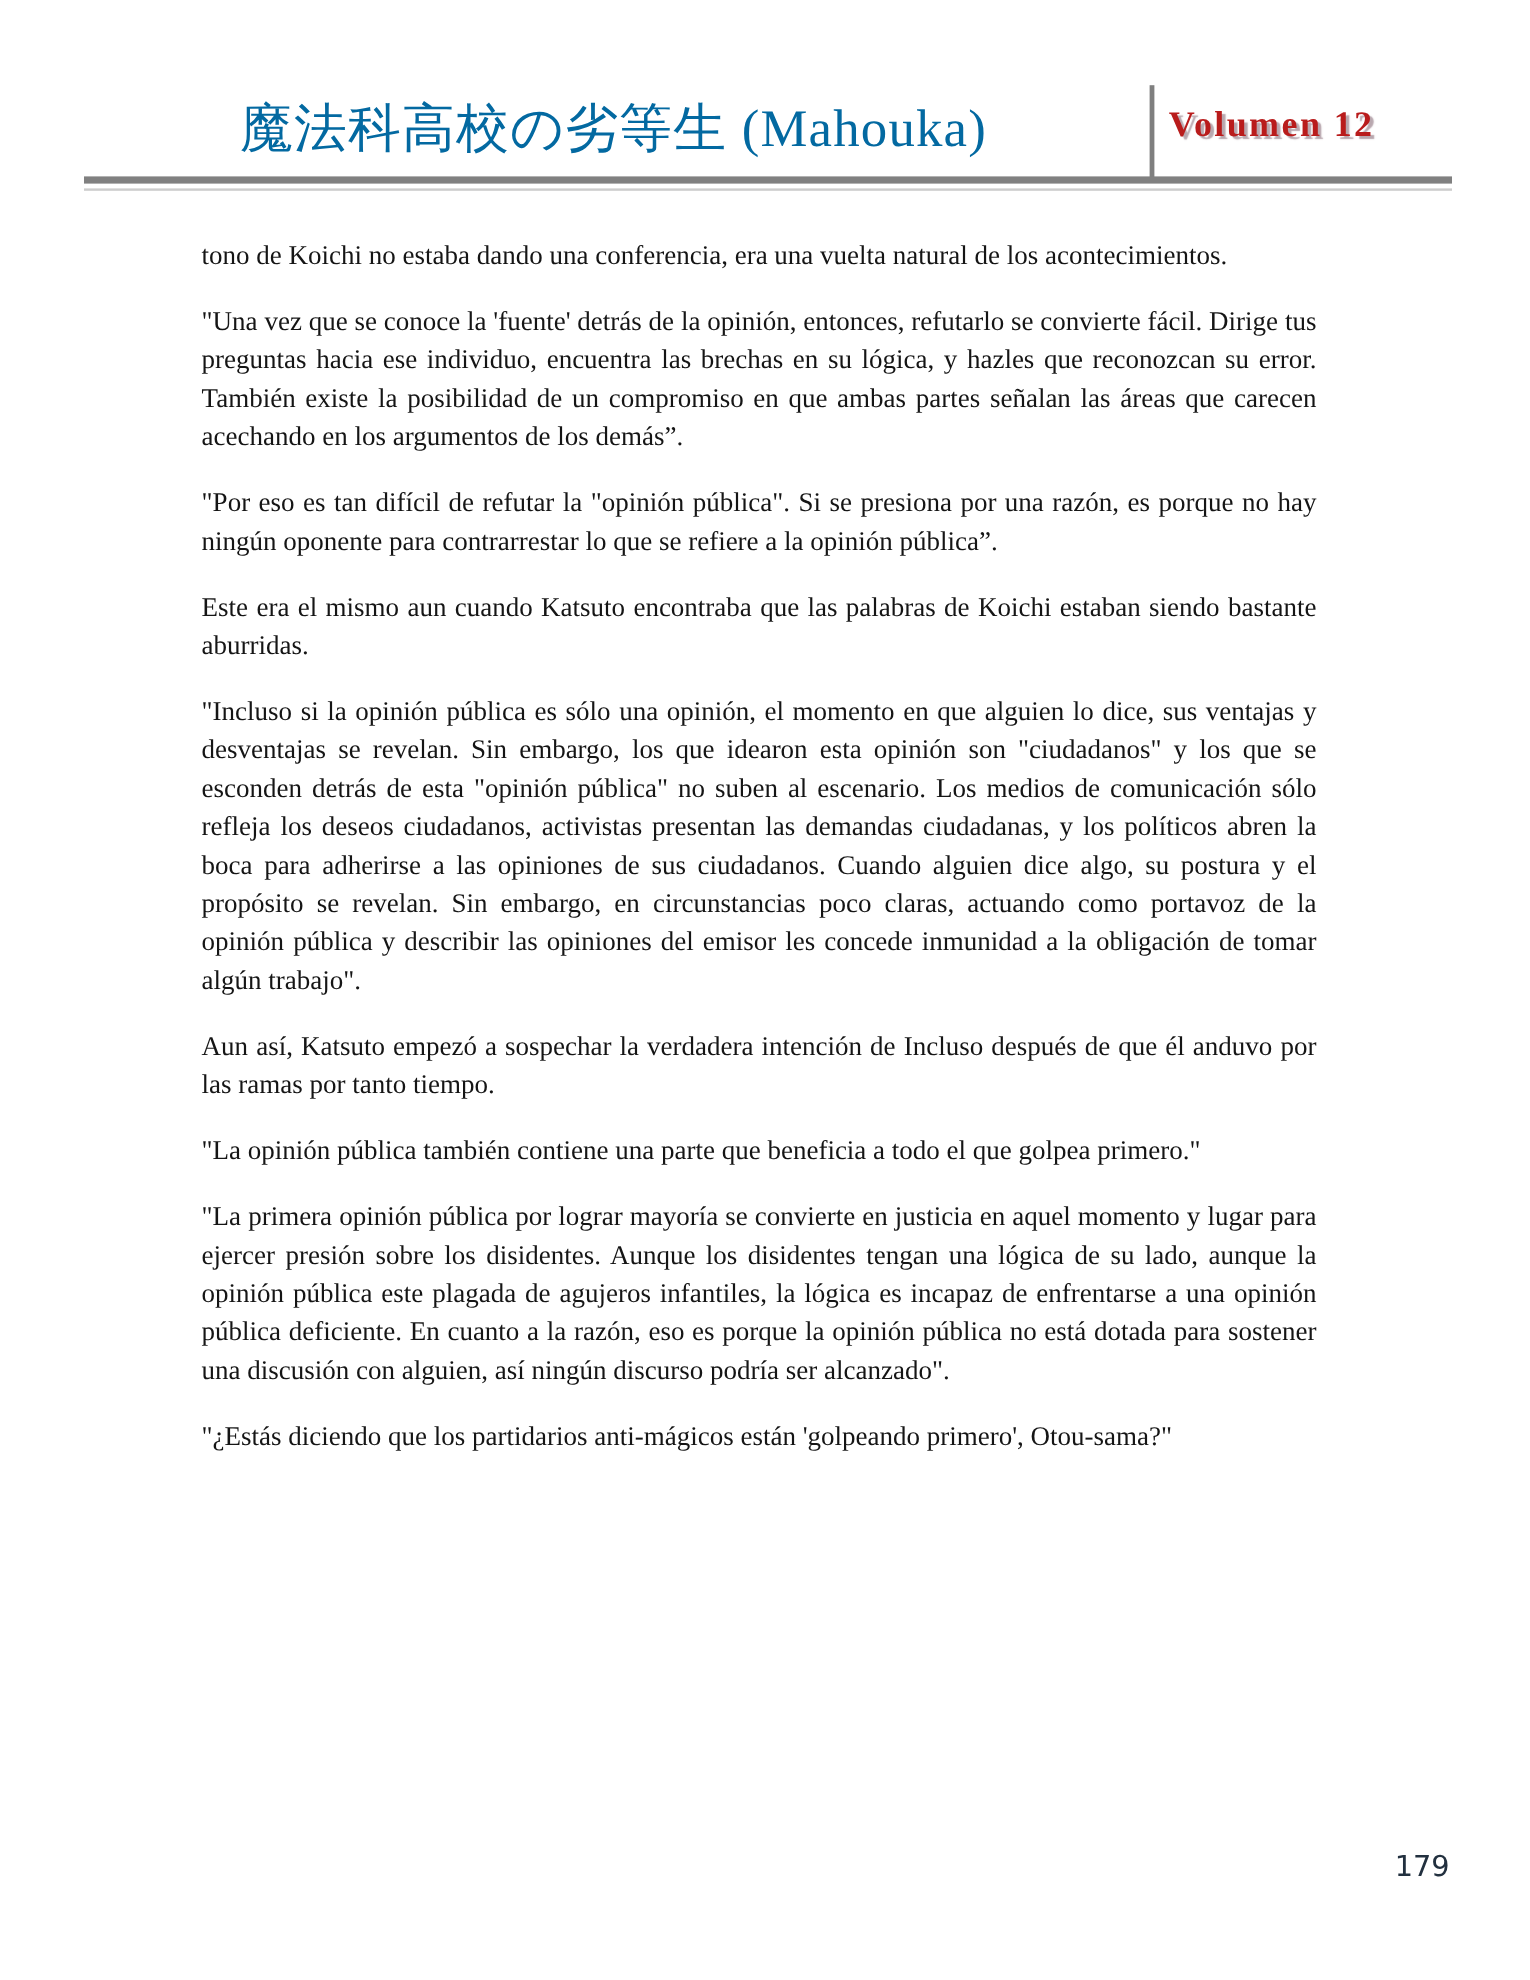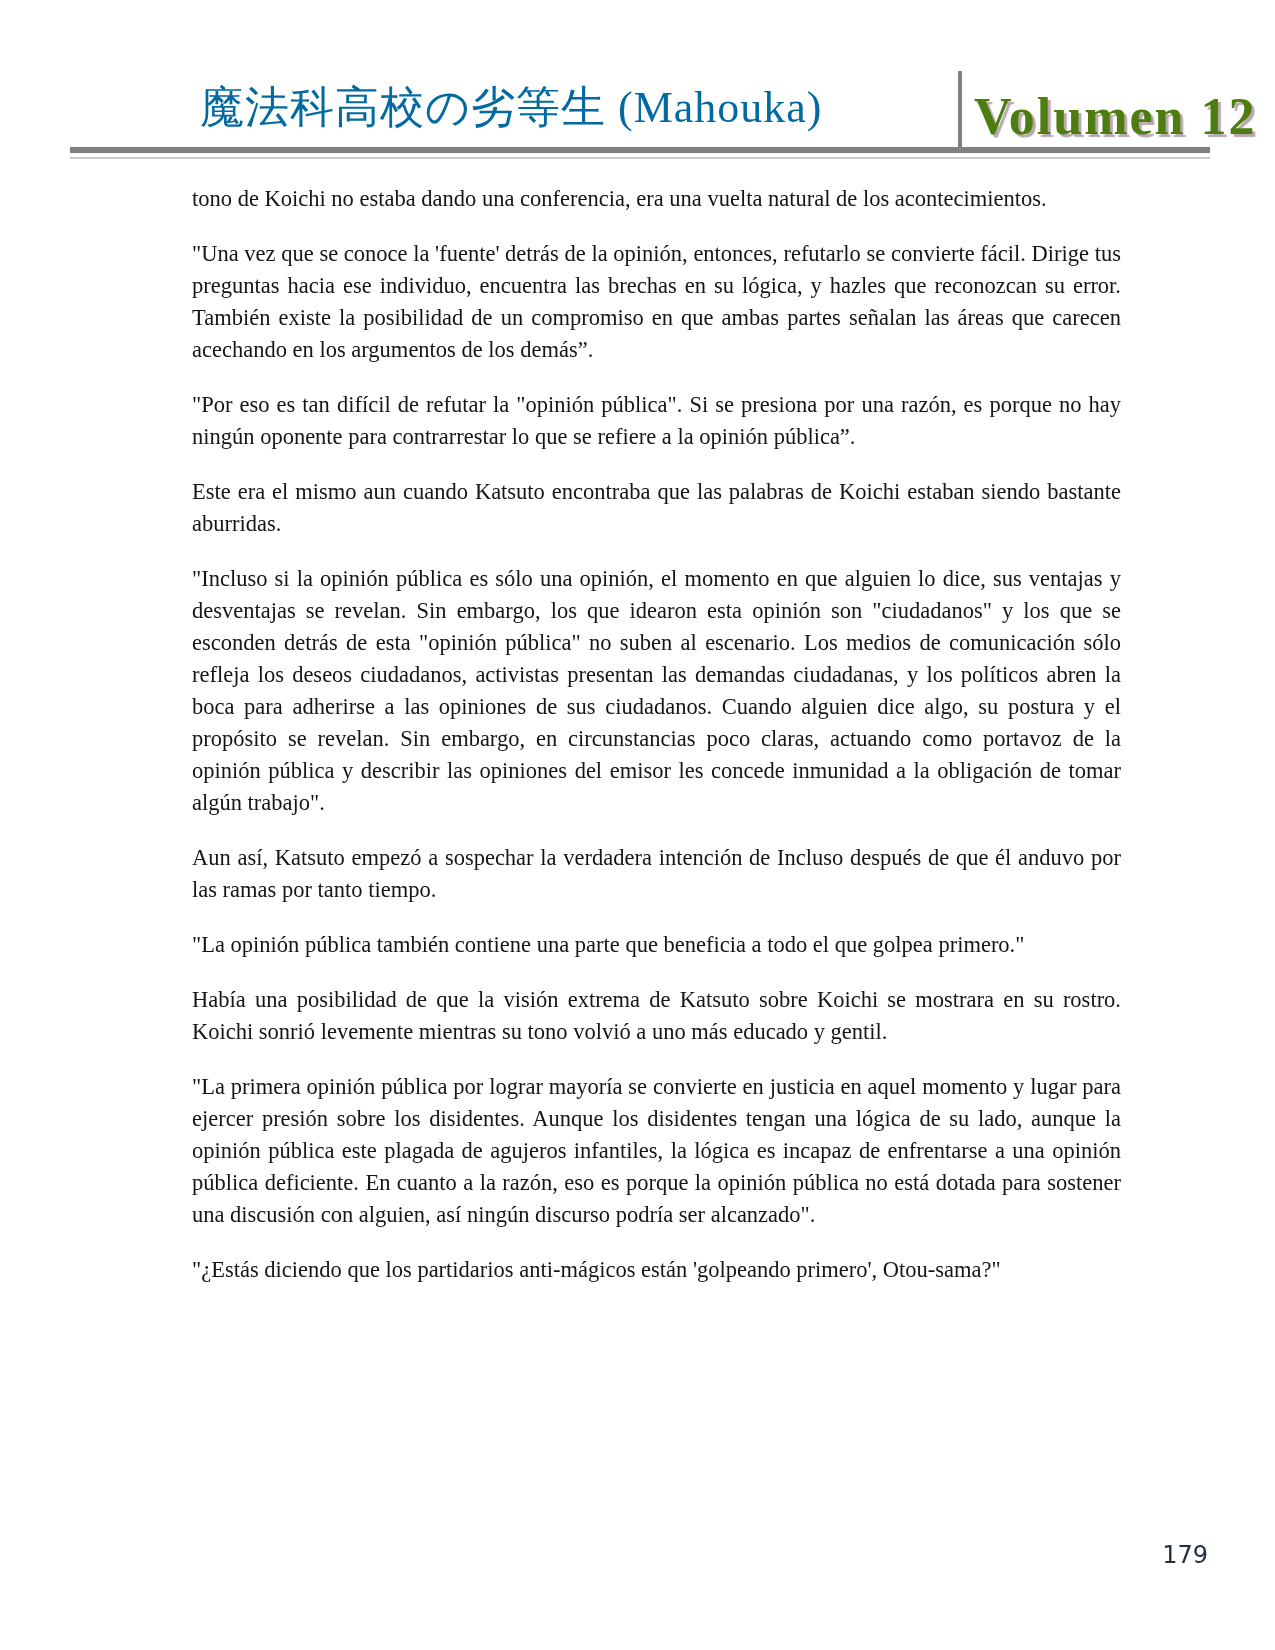--- a/index.html
+++ b/index.html
@@ -32,23 +32,23 @@
     width: 4px;
     height: 79px;
     background: #7f7f7f;
   }
   .volume-label {
     position: absolute;
     left: 974px;
     top: 87px;
     font-family: "Liberation Serif", serif;
     font-weight: bold;
-    font-size: 52px;
+    font-size: 30px;
     letter-spacing: 2px;
-    color: #4d7c0f;
+    color: #b91c1c;
     text-shadow: 3px 3px 1px rgba(125, 95, 108, 0.55);
     white-space: nowrap;
   }
   .header-rule {
     position: absolute;
     left: 70px;
     top: 147px;
     width: 1140px;
     height: 6px;
     background: #808080;
@@ -57,28 +57,27 @@
     position: absolute;
     left: 70px;
     top: 157px;
     width: 1140px;
     height: 2px;
     background: #cccccc;
   }
   .body-text {
     position: absolute;
     left: 168px;
-    top: 183px;
+    top: 197px;
     width: 929px;
     font-family: "Liberation Serif", serif;
     font-size: 22.5px;
     line-height: 32px;
     text-align: justify;
     color: #151515;
-    margin-left: 24px;
   }
   .body-text p {
     margin: 0 0 23px 0;
     padding: 0;
   }
   .page-number {
     position: absolute;
     right: 67px;
     top: 1541px;
     font-family: "DejaVu Sans", "Liberation Sans", sans-serif;
@@ -102,20 +101,19 @@
   <div class="header-rule-thin"></div>
 
   <div class="body-text">
     <p>tono de Koichi no estaba dando una conferencia, era una vuelta natural de los acontecimientos.</p>
     <p>"Una vez que se conoce la 'fuente' detrás de la opinión, entonces, refutarlo se convierte fácil. Dirige tus preguntas hacia ese individuo, encuentra las brechas en su lógica, y hazles que reconozcan su error. También existe la posibilidad de un compromiso en que ambas partes señalan las áreas que carecen acechando en los argumentos de los demás”.</p>
     <p>"Por eso es tan difícil de refutar la "opinión pública". Si se presiona por una razón, es porque no hay ningún oponente para contrarrestar lo que se refiere a la opinión pública”.</p>
     <p>Este era el mismo aun cuando Katsuto encontraba que las palabras de Koichi estaban siendo bastante aburridas.</p>
     <p>"Incluso si la opinión pública es sólo una opinión, el momento en que alguien lo dice, sus ventajas y desventajas se revelan. Sin embargo, los que idearon esta opinión son "ciudadanos" y los que se esconden detrás de esta "opinión pública" no suben al escenario. Los medios de comunicación sólo refleja los deseos ciudadanos, activistas presentan las demandas ciudadanas, y los políticos abren la boca para adherirse a las opiniones de sus ciudadanos. Cuando alguien dice algo, su postura y el propósito se revelan. Sin embargo, en circunstancias poco claras, actuando como portavoz de la opinión pública y describir las opiniones del emisor les concede inmunidad a la obligación de tomar algún trabajo".</p>
     <p>Aun así, Katsuto empezó a sospechar la verdadera intención de Incluso después de que él anduvo por las ramas por tanto tiempo.</p>
     <p>"La opinión pública también contiene una parte que beneficia a todo el que golpea primero."</p>
-    <p>Había una posibilidad de que la visión extrema de Katsuto sobre Koichi se mostrara en su rostro. Koichi sonrió levemente mientras su tono volvió a uno más educado y gentil.</p>
     <p>"La primera opinión pública por lograr mayoría se convierte en justicia en aquel momento y lugar para ejercer presión sobre los disidentes. Aunque los disidentes tengan una lógica de su lado, aunque la opinión pública este plagada de agujeros infantiles, la lógica es incapaz de enfrentarse a una opinión pública deficiente. En cuanto a la razón, eso es porque la opinión pública no está dotada para sostener una discusión con alguien, así ningún discurso podría ser alcanzado".</p>
     <p>"¿Estás diciendo que los partidarios anti-mágicos están 'golpeando primero', Otou-sama?"</p>
   </div>
 
   <div class="page-number">179</div>
 
 </div>
 
 </body></html>

